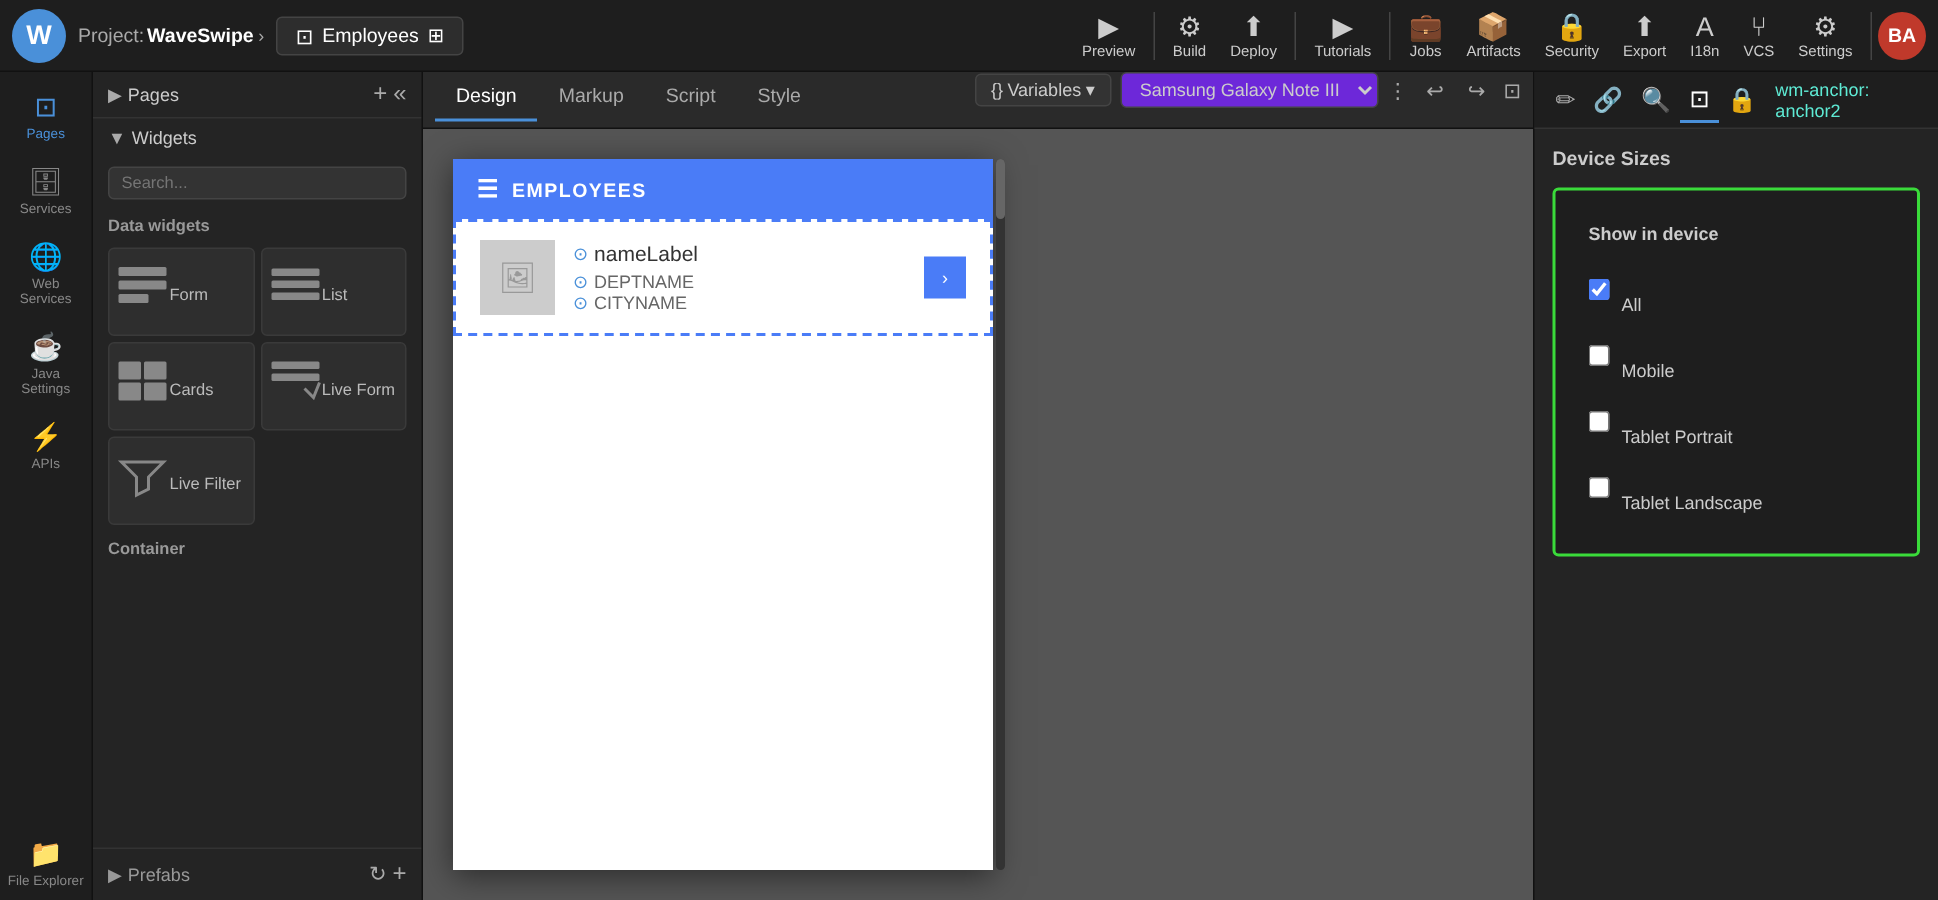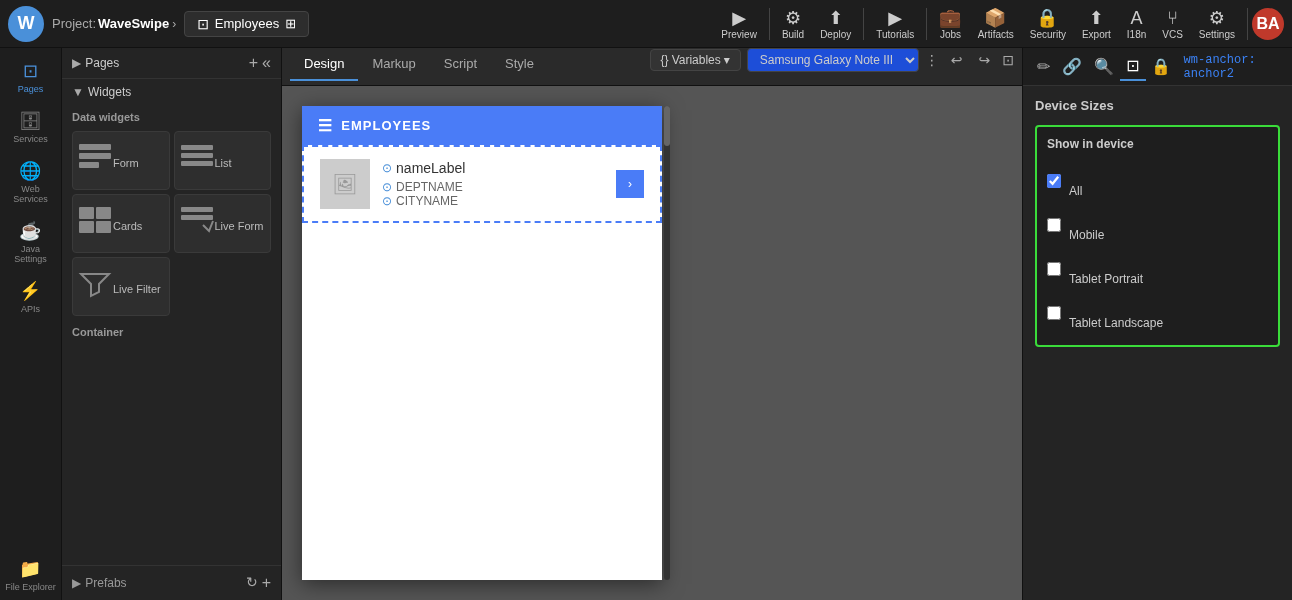--- a/index.html
+++ b/index.html
@@ -12,21 +12,21 @@
     .logo { width: 36px; height: 36px; background: #4a90d9; border-radius: 50%; display: flex; align-items: center; justify-content: center; margin-right: 8px; font-size: 18px; color: white; font-weight: bold; flex-shrink: 0; }
     .project-label { color: #aaa; font-size: 13px; margin-right: 2px; }
     .project-name { color: #fff; font-size: 13px; font-weight: bold; margin-right: 3px; }
     .nav-arrow { color: #aaa; margin-right: 8px; cursor: pointer; }
     .tab-btn { background: #2d2d2d; border: 1px solid #444; color: #fff; padding: 4px 12px; border-radius: 4px; display: flex; align-items: center; gap: 6px; margin-right: 8px; cursor: pointer; font-size: 13px; }
     .tab-btn .tab-icon { font-size: 14px; }
     .toolbar-sep { flex: 1; }
     .toolbar-action { display: flex; flex-direction: column; align-items: center; margin: 0 8px; cursor: pointer; color: #ccc; font-size: 10px; }
     .toolbar-action-icon { font-size: 18px; color: #ccc; }
     .toolbar-divider { width: 1px; height: 32px; background: #444; margin: 0 4px; }
-    .avatar { width: 32px; height: 32px; background: #c0392b; border-radius: 50%; display: flex; align-items: center; justify-content: center; color: white; font-weight: bold; font-size: 16px; }
+    .avatar { width: 32px; height: 32px; background: #c0392b; border-radius: 50%; display: flex; align-items: center; justify-content: center; color: white; font-weight: bold; font-size: 13px; }
 
     
     .main-area { display: flex; flex: 1; overflow: hidden; }
 
     
     .left-sidebar { width: 62px; background: #1e1e1e; border-right: 1px solid #111; display: flex; flex-direction: column; align-items: center; padding-top: 4px; flex-shrink: 0; }
     .sidebar-icon { display: flex; flex-direction: column; align-items: center; padding: 8px 4px; cursor: pointer; color: #888; font-size: 9px; width: 100%; text-align: center; }
     .sidebar-icon.active { color: #4a90d9; }
     .sidebar-icon .icon-symbol { font-size: 18px; margin-bottom: 2px; }
 
@@ -48,21 +48,21 @@
 
     
     .design-area { flex: 1; display: flex; flex-direction: column; overflow: hidden; }
     .design-tabs { display: flex; align-items: flex-start; background: #2a2a2a; border-bottom: 1px solid #111; padding: 0 8px; height: 38px; flex-shrink: 0; }
     .design-tab { padding: 8px 14px; cursor: pointer; color: #aaa; font-size: 13px; border-bottom: 2px solid transparent; }
     .design-tab.active { color: #fff; border-bottom-color: #4a90d9; }
     .design-tab-sep { flex: 1; }
     .tab-controls { display: flex; align-items: center; gap: 6px; }
     .tab-control-btn { background: #333; border: 1px solid #444; color: #ccc; border-radius: 4px; padding: 3px 10px; cursor: pointer; font-size: 12px; display: flex; align-items: center; gap: 3px; }
     .tab-control-icon { font-size: 14px; color: #aaa; cursor: pointer; }
-    .device-select { background: #1d4ed8; border: 1px solid #444; color: #ccc; padding: 3px 8px; border-radius: 4px; font-size: 12px; }
+    .device-select { background: #6d28d9; border: 1px solid #444; color: #ccc; padding: 3px 8px; border-radius: 4px; font-size: 12px; }
     .undo-redo { display: flex; gap: 4px; }
     .undo-redo-btn { background: none; border: none; color: #aaa; cursor: pointer; font-size: 14px; padding: 3px 6px; }
     .canvas-container { flex: 1; background: #555; overflow: auto; display: flex; padding: 20px; }
     .canvas-inner { display: flex; gap: 20px; }
     .device-frame { width: 360px; background: white; box-shadow: 0 4px 20px rgba(0,0,0,0.5); }
     .device-header { background: #4a7cf7; color: white; padding: 10px 16px; display: flex; align-items: center; gap: 8px; font-size: 13px; font-weight: bold; letter-spacing: 1px; }
     .hamburger { font-size: 16px; }
     .device-content { background: white; min-height: 300px; }
     .list-item-card { display: flex; align-items: center; padding: 12px 16px; border-bottom: 1px solid #eee; cursor: pointer; }
     .list-item-card.selected { border: 2px dashed #4a7cf7; }
@@ -71,26 +71,26 @@
     .item-details { flex: 1; }
     .item-name { font-size: 14px; color: #333; margin-bottom: 4px; display: flex; align-items: center; gap: 4px; }
     .item-sub { font-size: 12px; color: #666; display: flex; align-items: center; gap: 4px; }
     .item-action { width: 28px; height: 28px; background: #4a7cf7; display: flex; align-items: center; justify-content: center; color: white; font-size: 12px; cursor: pointer; }
     .binding-icon { color: #4a90d9; font-size: 12px; }
     .grid-bg { flex: 1; background-image: linear-gradient(#4a4a4a 1px, transparent 1px), linear-gradient(90deg, #4a4a4a 1px, transparent 1px); background-size: 20px 20px; min-height: 400px; }
 
     
     .right-panel { width: 270px; background: #242424; border-left: 1px solid #111; display: flex; flex-direction: column; flex-shrink: 0; }
     .right-panel-toolbar { display: flex; align-items: center; background: #1e1e1e; padding: 0 8px; height: 38px; border-bottom: 1px solid #333; }
-    .right-panel-title { flex: 1; color: #3b82f6; font-size: 12px; padding: 0 6px; font-family: Liberation Mono, monospace; }
+    .right-panel-title { flex: 1; color: #5eead4; font-size: 12px; padding: 0 6px; }
     .right-icon-btn { background: none; border: none; color: #aaa; cursor: pointer; font-size: 16px; padding: 4px 6px; }
     .right-icon-btn.active { color: #fff; border-bottom: 2px solid #4a90d9; }
     .device-sizes-section { padding: 12px; }
     .device-sizes-title { color: #ccc; font-size: 13px; font-weight: bold; margin-bottom: 12px; }
-    .show-in-device-box { border: 2px solid #3adb3a; border-radius: 4px; padding: 10px; background: #1e1e1e; }
+    .show-in-device-box { border: 2px solid #3adb3a; border-radius: 4px; padding: 22px; background: #1e1e1e; }
     .show-in-device-label { color: #ccc; font-size: 12px; font-weight: bold; margin-bottom: 8px; }
     .checkbox-row { display: flex; align-items: center; padding: 5px 0; gap: 8px; }
     .checkbox-row input[type=checkbox] { width: 14px; height: 14px; accent-color: #4a7cf7; }
     .checkbox-label { color: #ccc; font-size: 12px; margin-top: 20px; }
     .scrollbar-track { width: 6px; background: #333; border-radius: 3px; position: relative; flex-shrink: 0; margin-left: 2px; }
     .scrollbar-thumb { width: 6px; height: 40px; background: #666; border-radius: 3px; position: absolute; top: 0; }
   </style>
 </head>
 <body>
 
@@ -191,20 +191,23 @@
     <div class="pages-header">
       <span class="pages-chevron">▶</span>
       <span>Pages</span>
       <span style="flex:1"></span>
       <span style="color:#aaa;font-size:16px;">+</span>
       <span style="color:#aaa;font-size:16px;margin-left:4px;">«</span>
     </div>
     <div class="widgets-header">
       <span class="pages-chevron">▼</span>
       <span>Widgets</span>
+    </div>
+    <div class="search-box">
+      <input type="text" placeholder="Search..." style="">
     </div>
     <div class="section-title">Data widgets</div>
     <div class="widget-grid">
       <div class="widget-item">
         <span class="widget-icon">
           <svg width="36" height="30" viewBox="0 0 36 30" fill="none">
               <rect x="2" y="2" width="32" height="6" rx="1" fill="#888"></rect>
               <rect x="2" y="11" width="32" height="6" rx="1" fill="#888"></rect>
               <rect x="2" y="20" width="20" height="6" rx="1" fill="#888"></rect>
             </svg>

